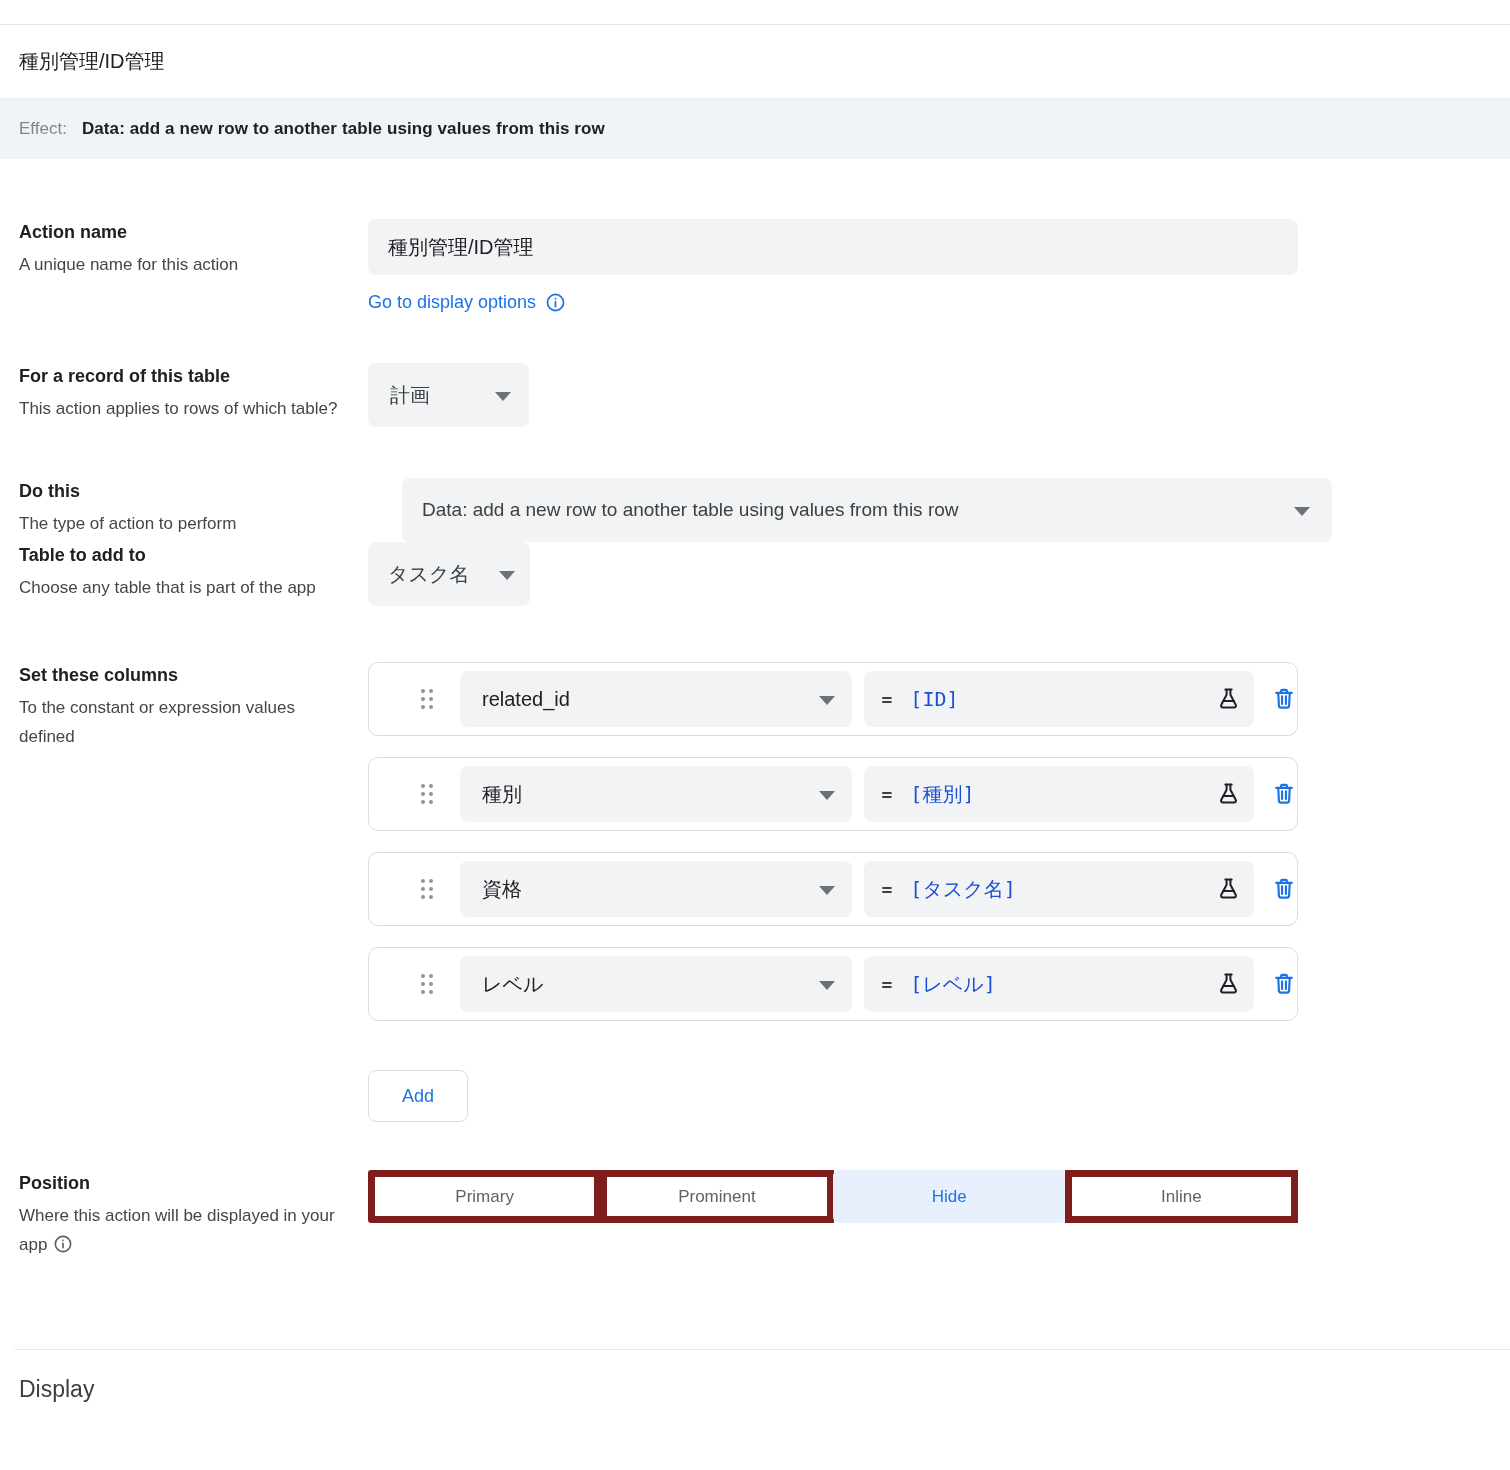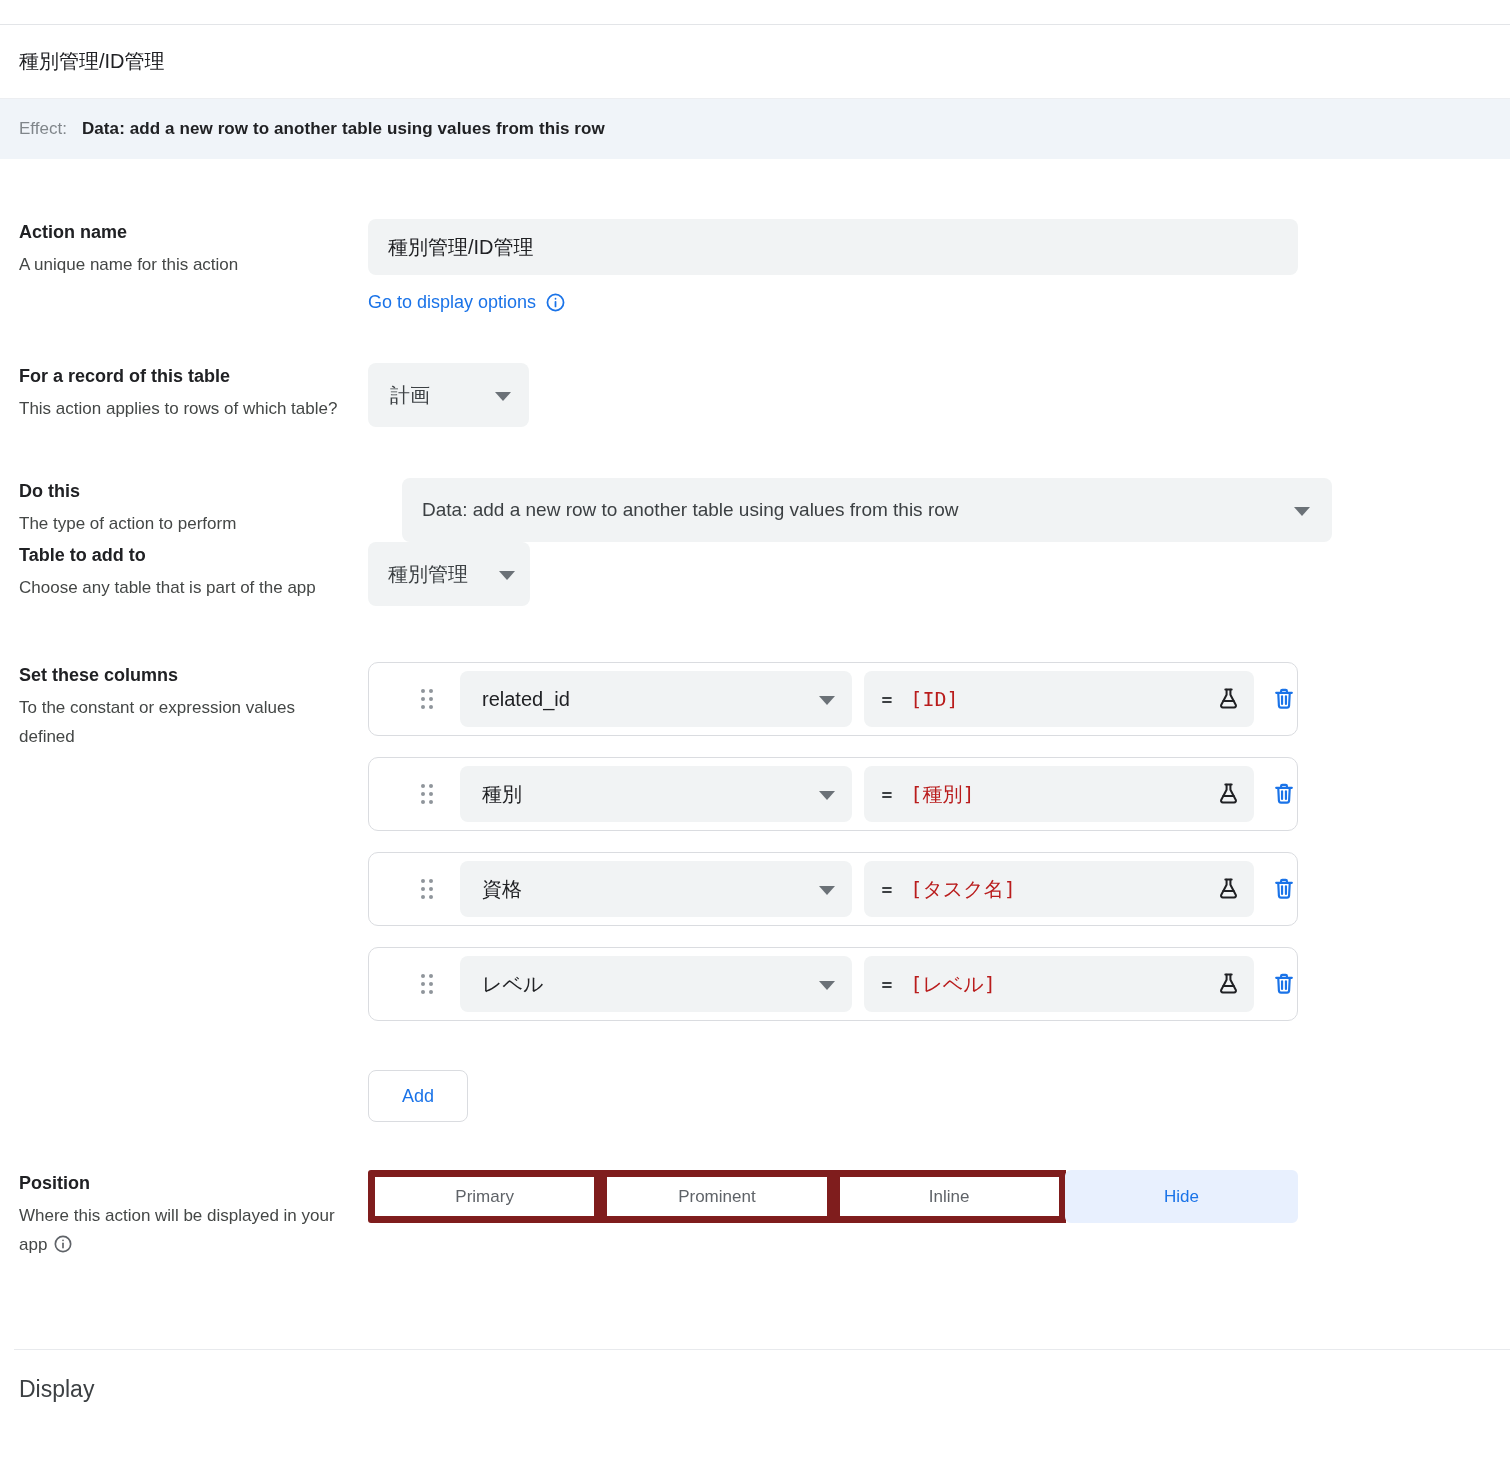--- a/index.html
+++ b/index.html
@@ -77,21 +77,21 @@
   .col-select {
     width:392px; height:56px; margin-left:27px;
     display:flex; align-items:center; justify-content:space-between;
     padding:0 17px 0 22px; font-size:20px; color:#202124; cursor:pointer;
   }
   .expr {
     width:391px; height:56px; margin-left:12px;
     display:flex; align-items:center; padding:0 12px 0 18px;
   }
   .expr-eq { font-family:"DejaVu Sans Mono", monospace; font-size:18px; color:#3c4043; font-weight:bold; }
-  .expr-val { font-family:"DejaVu Sans Mono", monospace; font-size:20px; color:#b91c1c; margin-left:18px; flex:1; }
+  .expr-val { font-family:"DejaVu Sans Mono", monospace; font-size:20px; color:#1d4ed8; margin-left:18px; flex:1; }
   .flask { margin-left:auto; cursor:pointer; display:flex; }
   .trash { margin-left:17px; cursor:pointer; display:flex; }
 
   .add-btn {
     margin-top:28px; width:100px; height:52px;
     background:#fff; border:1px solid #dadce0; border-radius:8px;
     color:#1a73e8; font-size:18px; font-family:"Liberation Sans", sans-serif;
     cursor:pointer;
   }
 
@@ -178,21 +178,21 @@
     </div>
   </div>
 
   <div class="row row-table">
     <div class="row-label">
       <div class="label-title">Table to add to</div>
       <div class="label-desc">Choose any table that is part of the app</div>
     </div>
     <div class="row-content">
       <div class="select select-table field-bg">
-        <span>種別管理</span>
+        <span>タスク名</span>
         <span class="caret"></span>
       </div>
     </div>
   </div>
 
   <div class="row row-setcols">
     <div class="row-label">
       <div class="label-title">Set these columns</div>
       <div class="label-desc">To the constant or expression values defined</div>
     </div>
@@ -352,22 +352,22 @@
               <path d="M12 11.2v5.3"></path>
               <path d="M12 7.6v.2"></path>
             </svg>
           </span>
       </div>
     </div>
     <div class="row-content">
       <div class="segmented">
         <div class="segment">Primary</div>
         <div class="segment">Prominent</div>
+        <div class="segment selected">Hide</div>
         <div class="segment">Inline</div>
-        <div class="segment selected">Hide</div>
       </div>
     </div>
   </div>
 
 </div>
 
 <hr class="section-divider">
 <div class="display-heading">Display</div>
 
 </body></html>

